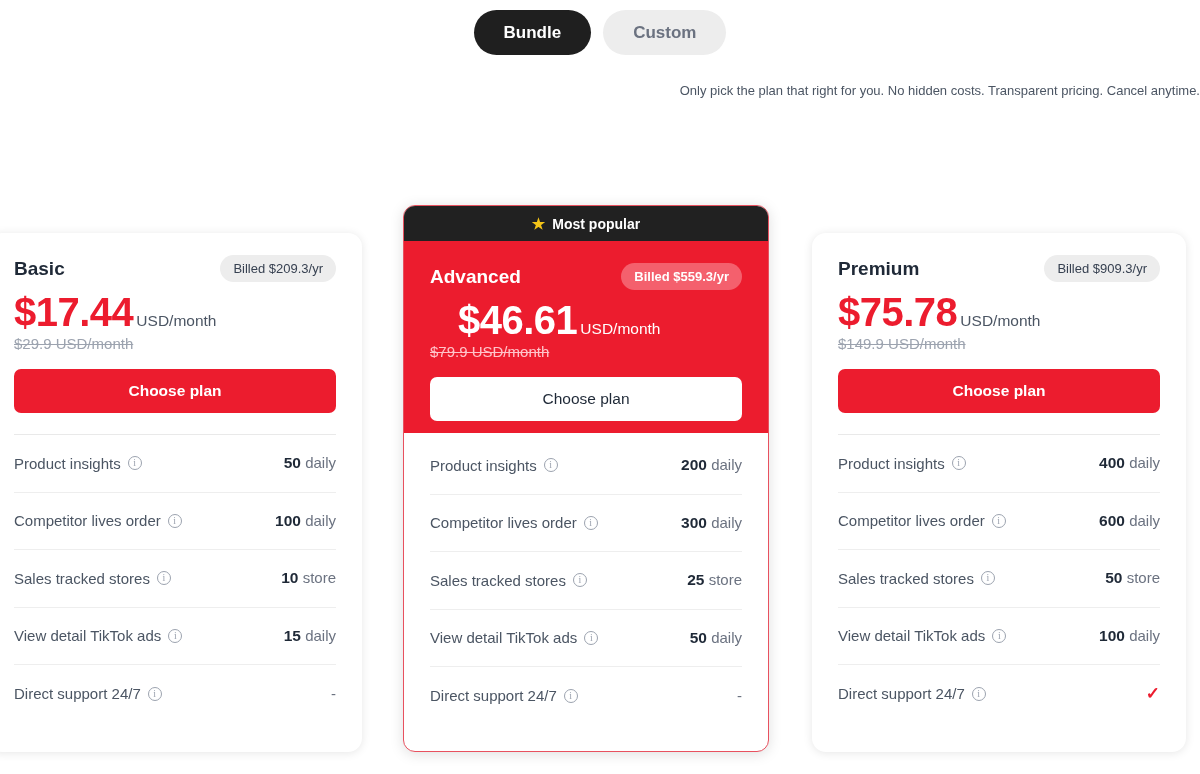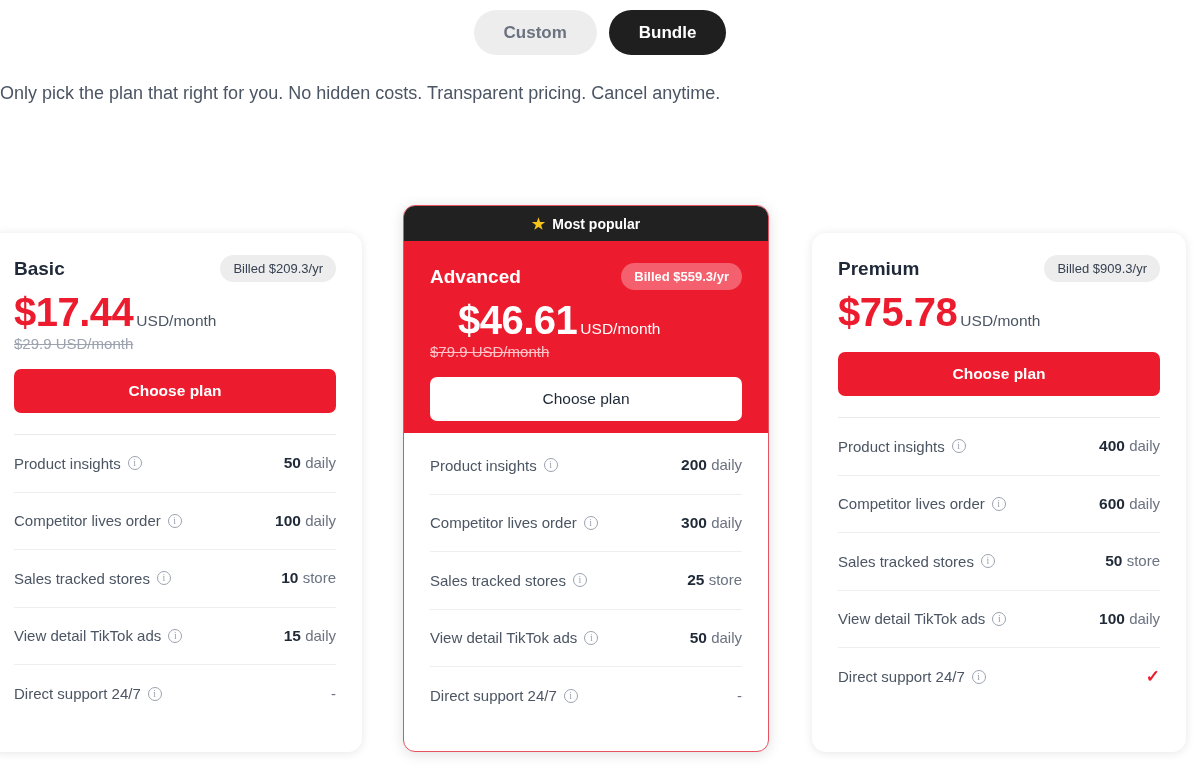--- a/index.html
+++ b/index.html
@@ -22,21 +22,21 @@
     font-size: 17px; font-weight: bold;
     border-radius: 24px;
     padding: 0 30px; height: 45px; line-height: 45px;
   }
   .mode-btn.inactive { background: #ededed; color: #6b7280; }
   .mode-btn.active { background: #1f1f1f; color: #ffffff; }
 
   
   .subtitle {
     position: absolute; top: 83px; left: 0; width: 1200px;
-    text-align: left; font-size: 18px; color: #4b5563;
+    text-align: right; font-size: 13px; color: #4b5563;
   }
 
   
   .cycle-switch {
     position: absolute; top: 131px; left: 0; width: 1200px;
     display: flex; justify-content: center;
   }
   .cycle-track {
     background: #ededed; border-radius: 10px;
     padding: 6px; display: flex; align-items: center; gap: 0;
@@ -127,22 +127,22 @@
   .feature-value b { color: #1f2937; font-size: 15.5px; }
   .feature-value.dash { color: #6b7280; }
   .check-icon { color: #ec1c2e; font-size: 17px; font-weight: bold; }
 </style>
 </head>
 <body>
 
 <div class="page">
 
   <div class="mode-switch">
+    <button class="mode-btn active">Bundle</button>
     <button class="mode-btn inactive">Custom</button>
-    <button class="mode-btn active">Bundle</button>
   </div>
 
   <div class="subtitle">Only pick the plan that right for you. No hidden costs. Transparent pricing. Cancel anytime.</div>
 
 
   <div class="card card-basic">
     <div class="head">
       <div class="head-row">
         <span class="plan-name">Basic</span>
         <span class="billed-badge">Billed $209.3/yr</span>
@@ -277,20 +277,21 @@
   <div class="card card-premium">
     <div class="head">
       <div class="head-row">
         <span class="plan-name">Premium</span>
         <span class="billed-badge">Billed $909.3/yr</span>
       </div>
       <div class="price-row">
         <span class="price">$75.78</span>
         <span class="price-unit">USD/month</span>
       </div>
+      <div class="old-price">$149.9 USD/month</div>
       <button class="cta red">Choose plan</button>
       <div class="divider-full"></div>
     </div>
     <div class="features">
       <div class="feature">
         <span class="feature-label">
           <span>Product insights</span>
           <span class="info-icon">i</span>
         </span>
         <span class="feature-value">

